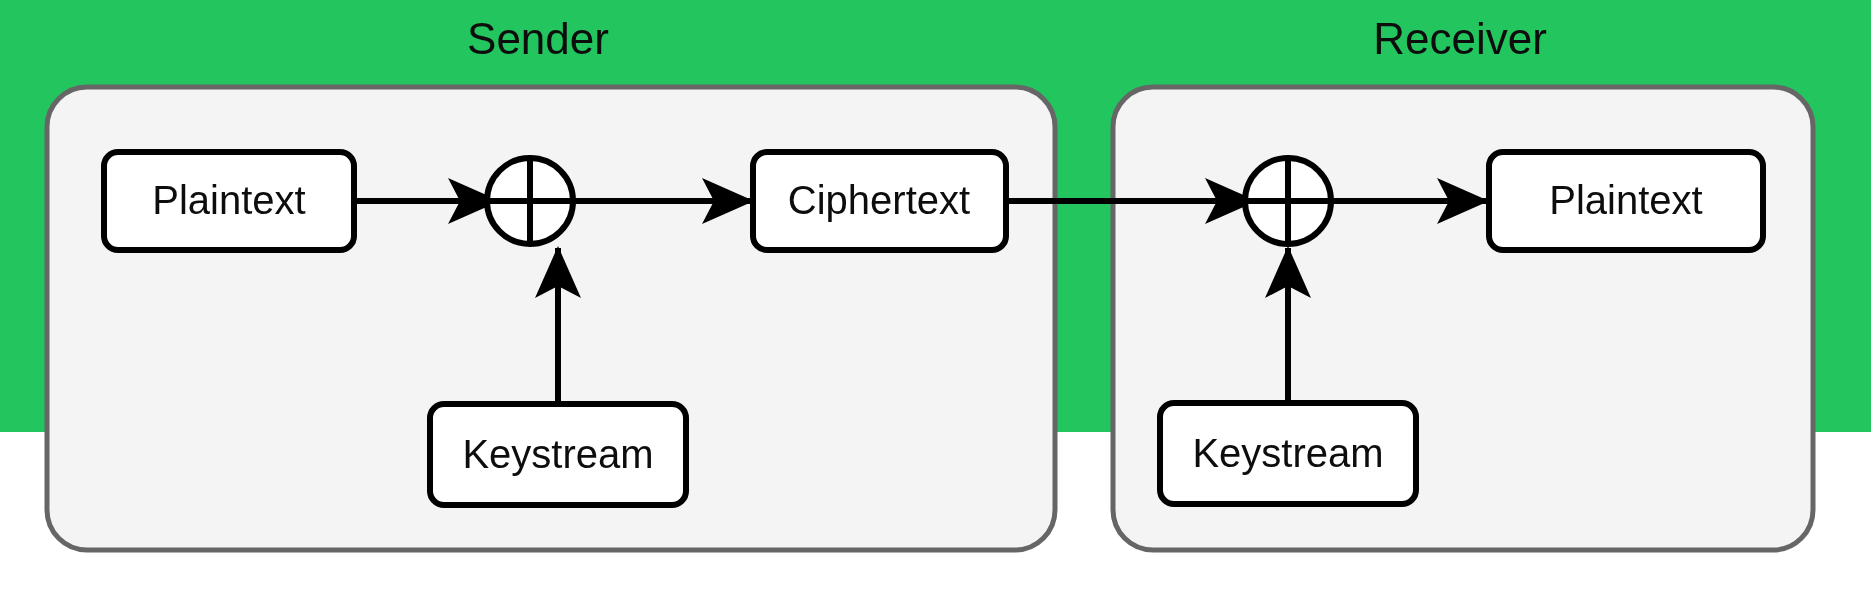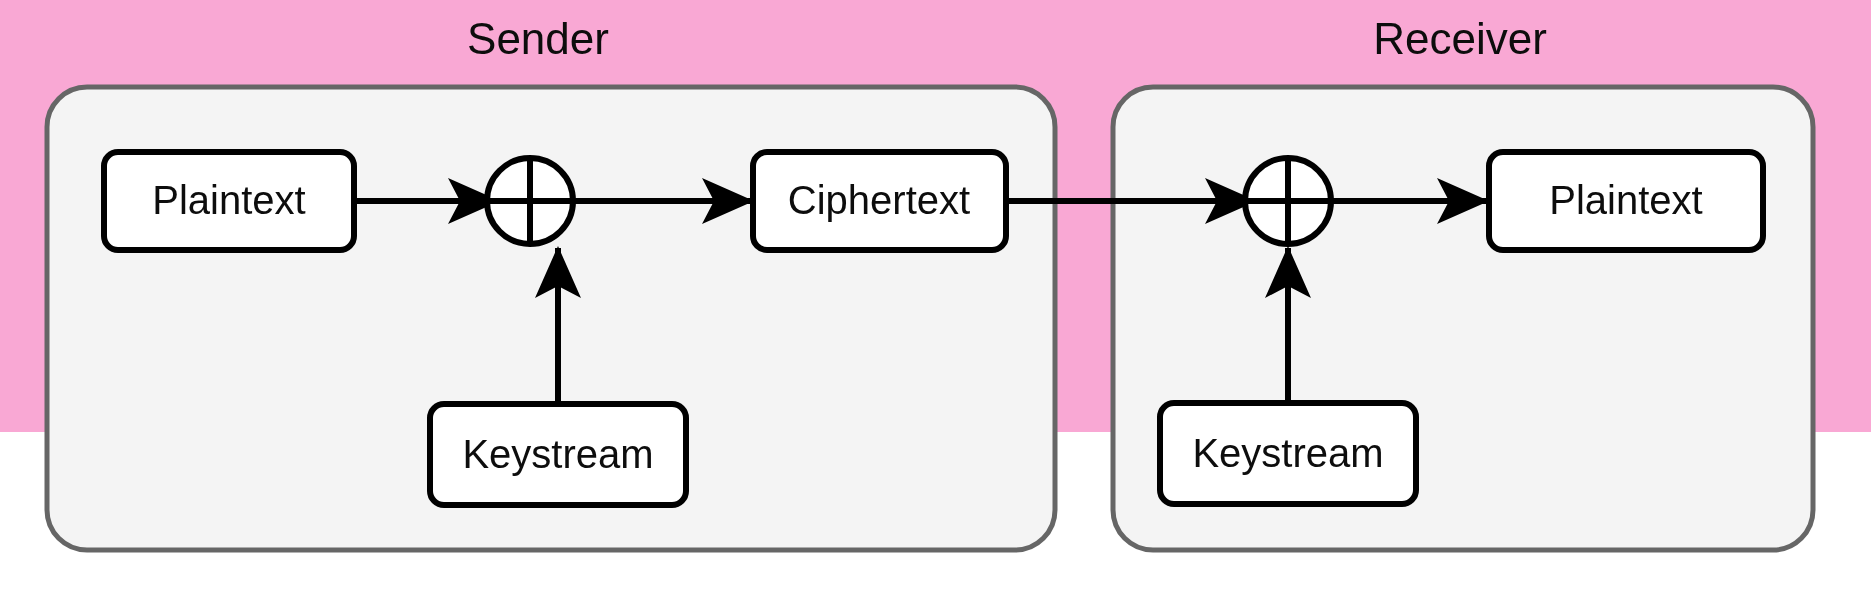--- a/index.html
+++ b/index.html
@@ -10,21 +10,21 @@
   body {
     width: 1871px;
     height: 600px;
     font-family: "Liberation Sans", sans-serif;
     overflow: hidden;
   }
   #diagram-root {
     position: relative;
     width: 1871px;
     height: 432px;
-    background: #f9a8d4;
+    background: #22c55e;
   }
   svg.diagram-canvas {
     display: block;
     width: 1871px;
     height: 600px;
   }
   .group-title {
     font-family: "Liberation Sans", sans-serif;
     font-size: 44px;
     fill: #0d0d0d;

